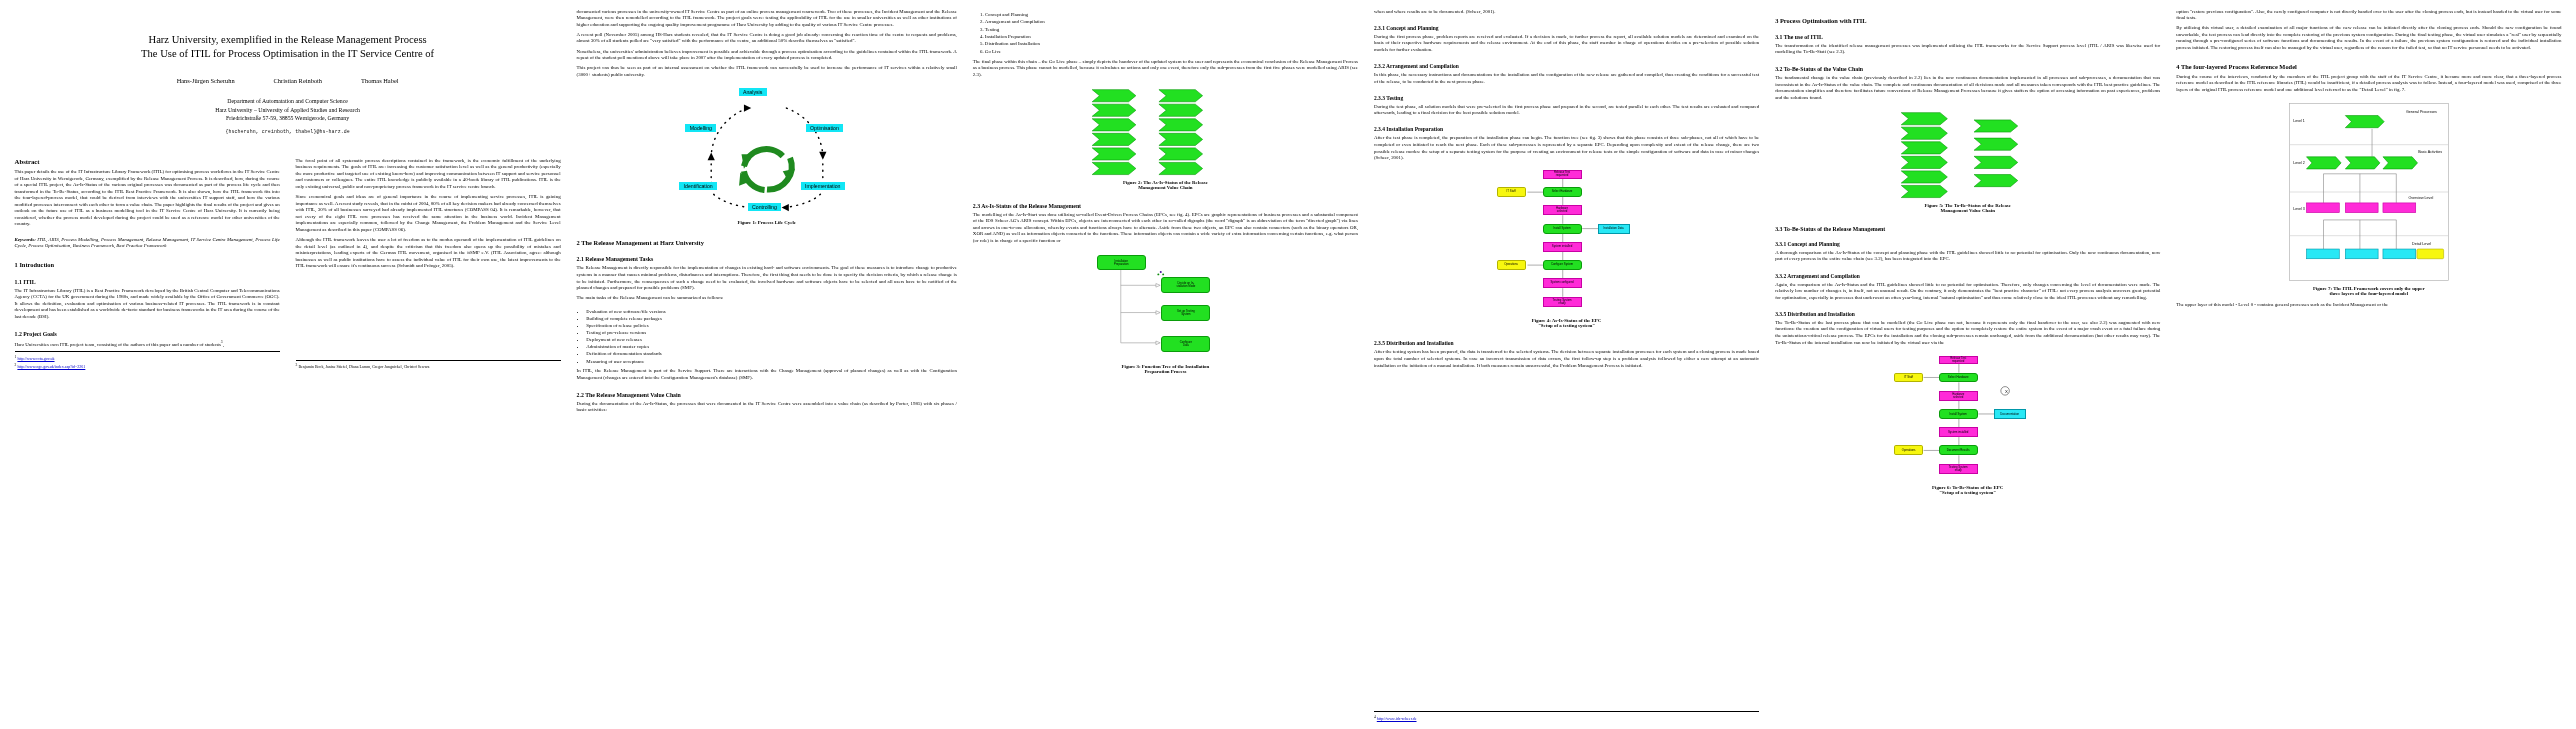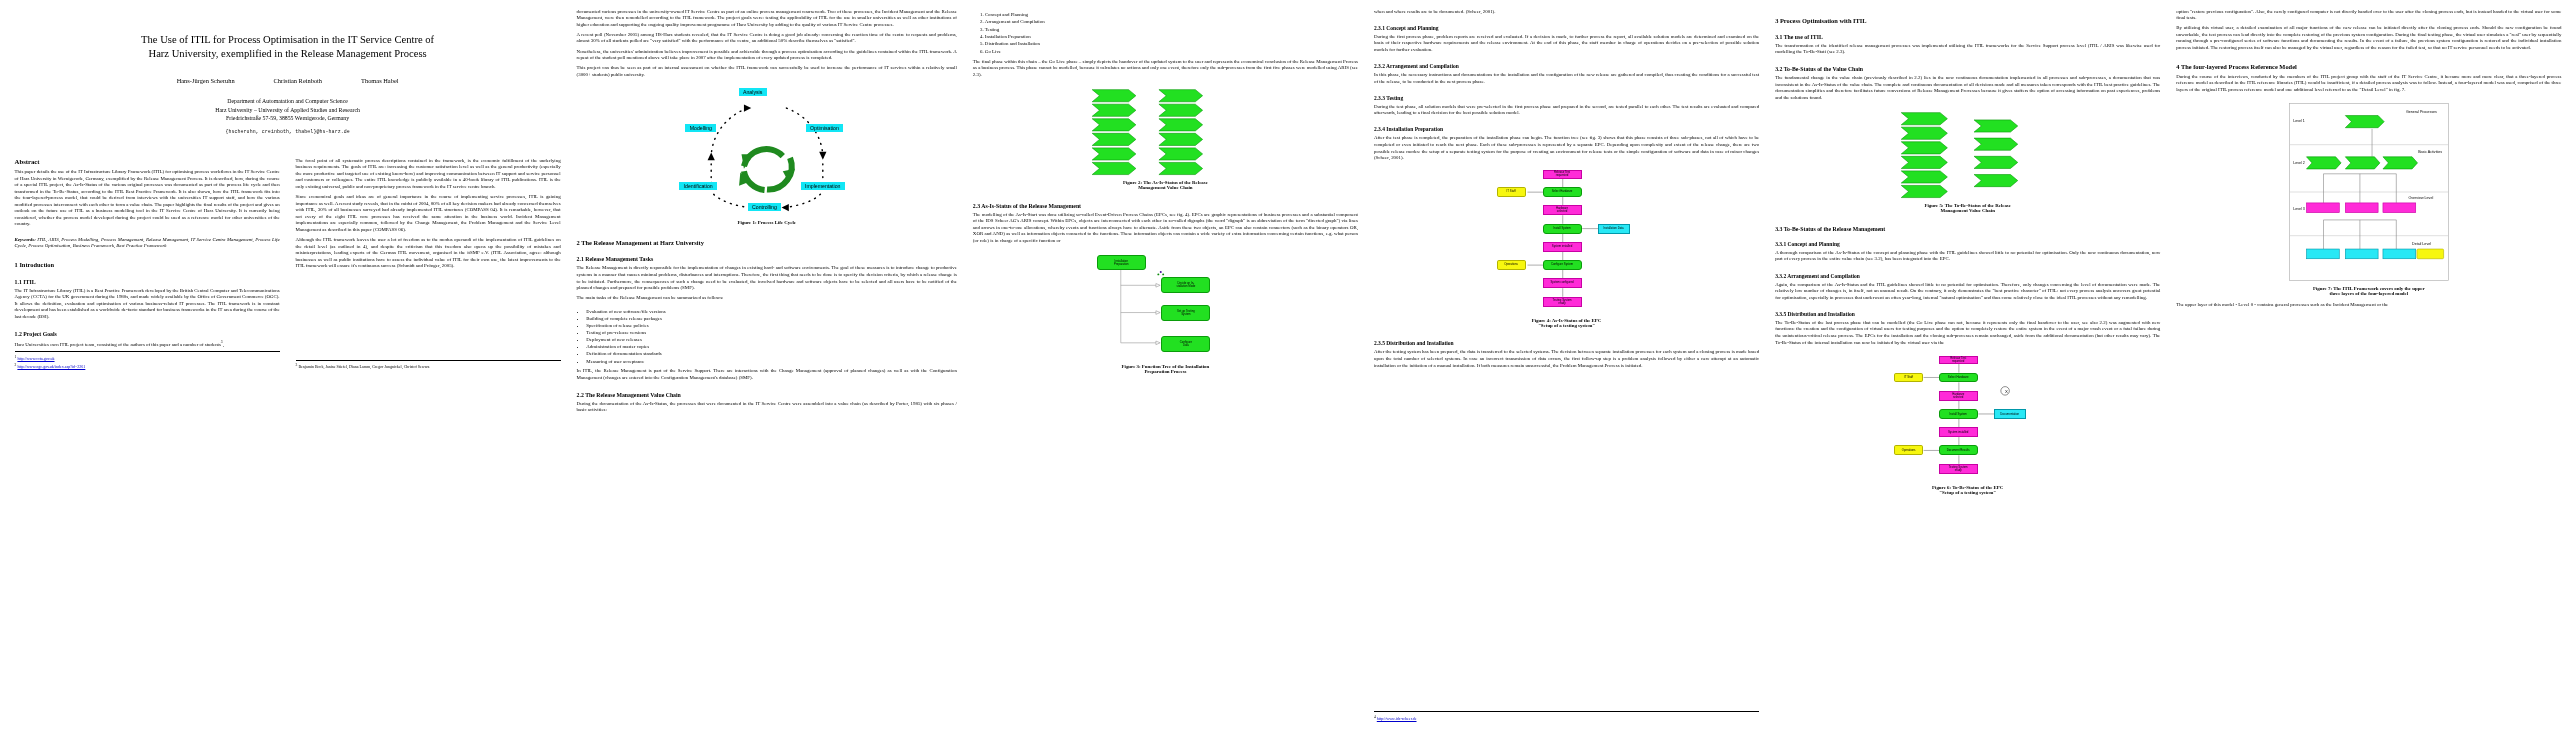--- a/index.html
+++ b/index.html
@@ -46,22 +46,22 @@
 </style>
 </head>
 <body>
 
 <div class="page">
  <div class="cols">
 
   <div class="col first">
     <div class="titleblock">
       <div class="ptitle">
+        <div>Harz University, exemplified in the Release Management Process</div>
         <div>The Use of ITIL for Process Optimisation in the IT Service Centre of</div>
-        <div>Harz University, exemplified in the Release Management Process</div>
       </div>
       <div class="authors">
         <span>Hans-Jürgen Scheruhn</span>
         <span>Christian Reinboth</span>
         <span>Thomas Habel</span>
       </div>
       <div class="affil">
         <div>Department of Automatation and Computer Science</div>
         <div>Harz University – University of Applied Studies and Research</div>
         <div>Friedrichstraße 57-59, 38855 Wernigerode, Germany</div>

